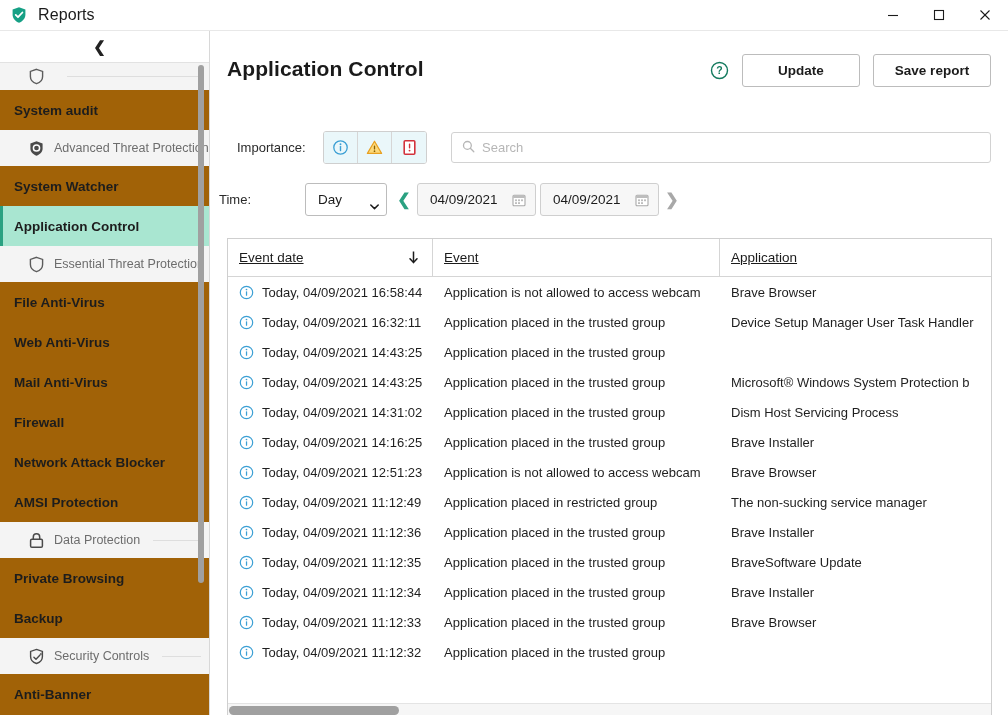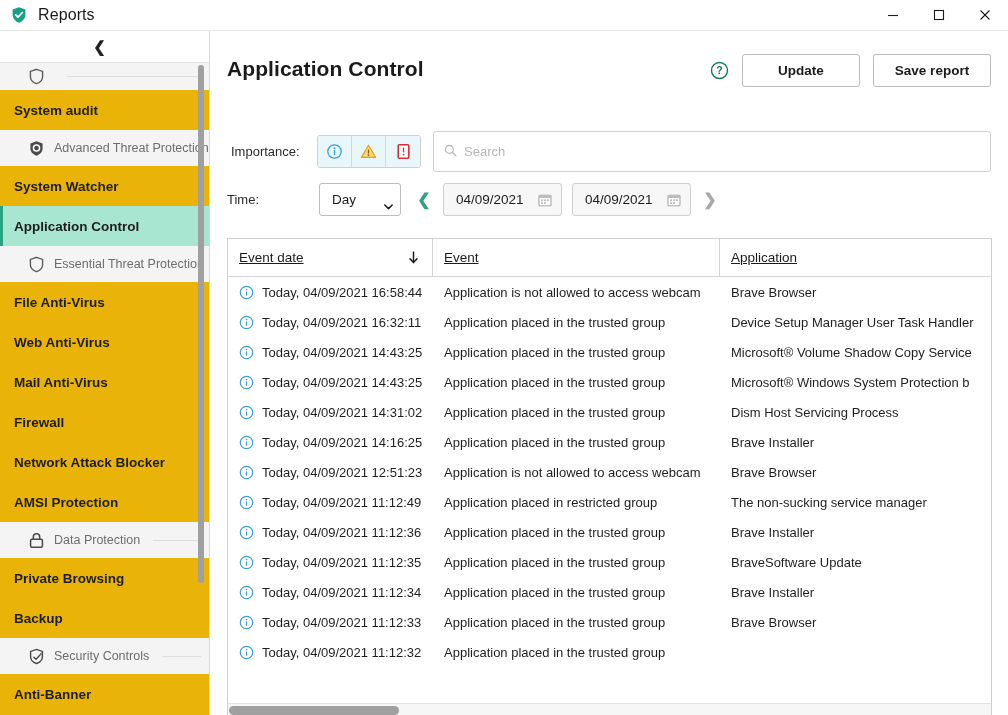--- a/index.html
+++ b/index.html
@@ -50,21 +50,21 @@
     height: 36px; background: #f4f4f4; display: flex; align-items: center;
     padding-left: 28px; gap: 9px; position: relative;
   }
   .cat .cat-label { font-size: 12.5px; color: #6d6d6d; white-space: nowrap; }
   .cat .cat-rule {
     flex: 1; height: 1px; background: #dedede; margin-right: 8px; margin-left: 4px;
   }
   .cat-icon { width: 17px; height: 17px; flex: 0 0 17px; display: block; }
 
   .nav-item {
-    height: 40px; background: #eab308; display: flex; align-items: center;
+    height: 40px; background: #a16207; display: flex; align-items: center;
     padding-left: 14px; font-size: 13.5px; color: #1d1d1d; font-weight: bold;
     white-space: nowrap;
   }
   .nav-item.selected {
     background: #a9e6d1;
     border-left: 3px solid #2aa181;
     padding-left: 11px;
   }
 
   .sb-track {
@@ -94,51 +94,51 @@
     height: 33px; min-width: 118px; padding: 0 18px;
     background: #ffffff; border: 1px solid #bcbcbc; border-radius: 3px;
     font-family: "Liberation Sans", sans-serif;
     font-size: 13.5px; color: #1b1b1b; font-weight: bold;
     display: flex; align-items: center; justify-content: center;
     cursor: default;
   }
 
   
   .filter-row {
-    position: absolute; left: 20px; top: 100px; right: 17px;
+    position: absolute; left: 26px; top: 100px; right: 17px;
     display: flex; align-items: center;
   }
   .row-label {
     font-size: 13px; color: #2a2a2a; width: 86px; flex: 0 0 86px;
   }
   .imp-group { display: flex; border: 1px solid #cfcfcf; border-radius: 3px; overflow: hidden; }
   .imp-btn {
     width: 34px; height: 31px; background: #eaf7fa;
     display: flex; align-items: center; justify-content: center;
     border-right: 1px solid #d6d6d6; cursor: default;
   }
   .imp-btn:last-child { border-right: none; }
   .imp-btn svg { display: block; }
 
   .search-wrap {
-    margin-left: 12px; flex: 1; height: 41px;
+    margin-left: 24px; flex: 1; height: 31px;
     border: 1px solid #d2d2d2; border-radius: 3px; background: #fff;
     display: flex; align-items: center; padding: 0 10px; gap: 7px;
   }
   .search-input {
     border: none; outline: none; flex: 1; height: 100%;
     font-family: "Liberation Sans", sans-serif; font-size: 13px; color: #333;
     background: transparent;
   }
   .search-input::placeholder { color: #b6b6b6; }
 
   
   .time-row {
-    position: absolute; left: 16px; top: 152px;
-    display: flex; align-items: center; gap: 6px;
+    position: absolute; left: 8px; top: 152px;
+    display: flex; align-items: center;
   }
   .sel-wrap {
     position: relative; width: 82px; height: 33px;
   }
   .sel {
     appearance: none; -webkit-appearance: none;
     width: 82px; height: 33px; padding: 0 24px 0 12px;
     border: 1px solid #bcbcbc; border-radius: 3px; background: #fff;
     font-family: "Liberation Sans", sans-serif; font-size: 13.5px; color: #1b1b1b;
     cursor: default; outline: none;
@@ -462,21 +462,20 @@
         <div class="trow">
           <div class="td-date">
             <span class="sev-icon"><svg viewBox="0 0 15 15" width="15" height="15">
                 <circle cx="7.5" cy="7.5" r="6.2" fill="none" stroke="#3b9fd4" stroke-width="1.2"></circle>
                 <circle cx="7.5" cy="4.5" r="0.85" fill="#3b9fd4"></circle>
                 <rect x="6.9" y="6.2" width="1.25" height="4.6" rx="0.55" fill="#3b9fd4"></rect>
               </svg></span>
             <span>Today, 04/09/2021 14:43:25</span>
           </div>
           <div class="td-event">Application placed in the trusted group</div>
-          <div class="td-app">Microsoft® Volume Shadow Copy Service</div>
         </div>
         <div class="trow">
           <div class="td-date">
             <span class="sev-icon"><svg viewBox="0 0 15 15" width="15" height="15">
                 <circle cx="7.5" cy="7.5" r="6.2" fill="none" stroke="#3b9fd4" stroke-width="1.2"></circle>
                 <circle cx="7.5" cy="4.5" r="0.85" fill="#3b9fd4"></circle>
                 <rect x="6.9" y="6.2" width="1.25" height="4.6" rx="0.55" fill="#3b9fd4"></rect>
               </svg></span>
             <span>Today, 04/09/2021 14:43:25</span>
           </div>

